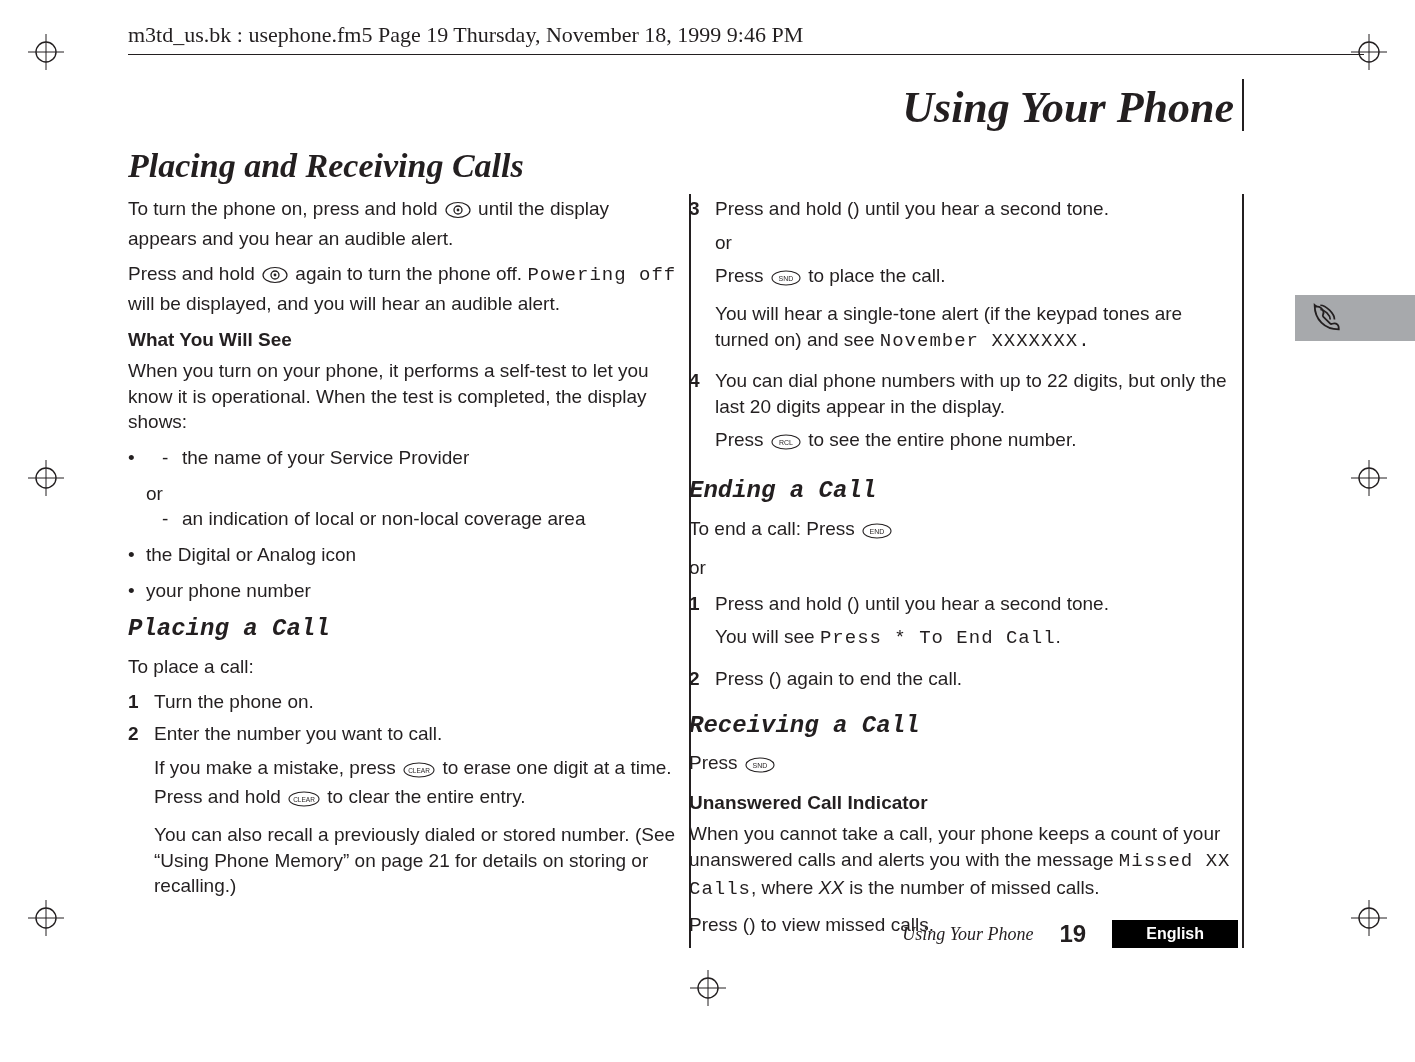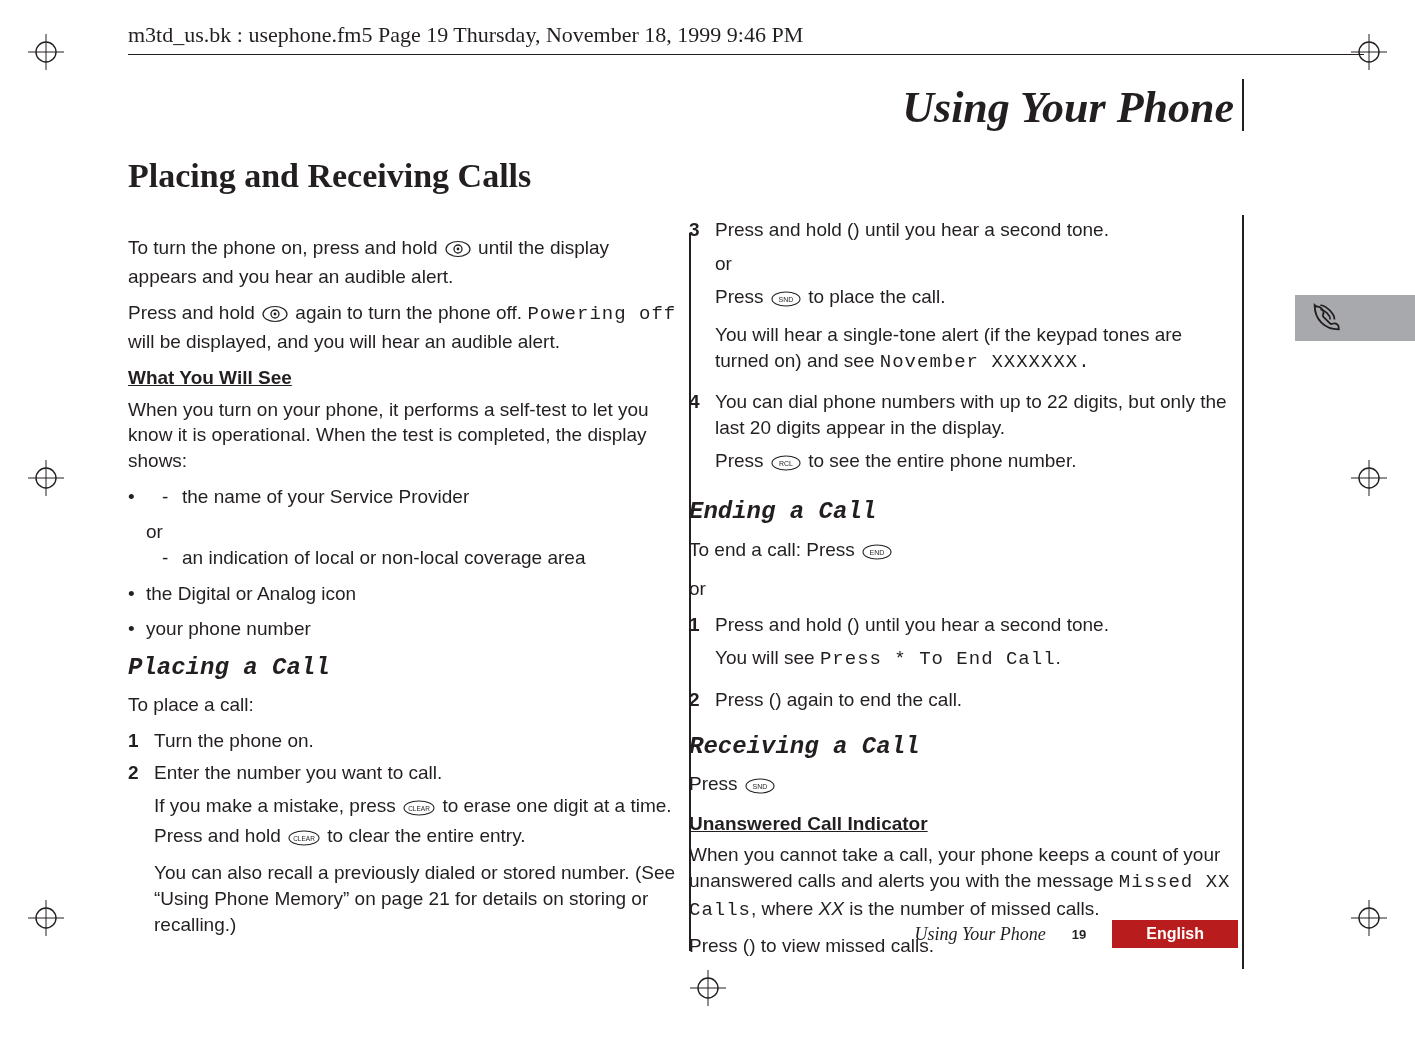--- a/index.html
+++ b/index.html
@@ -18,45 +18,45 @@
   
   .edge-tab { position:absolute; right:0; top:295px; width:120px; height:46px; background:#a7a9ac; }
   .edge-tab svg { position:absolute; left:14px; top:6px; }
 
   
   .page { position:absolute; left:128px; top:82px; width:1110px; }
   .chapter-title { font-family:"Times New Roman",serif; font-style:italic; font-weight:bold; font-size:44px; text-align:right; padding-right:4px; }
   .chapter-title-wrap { position:relative; }
   .chapter-rule { position:absolute; right:-6px; top:-3px; width:2px; height:52px; background:#231f20; }
 
-  .section-title { font-family:"Times New Roman",serif; font-weight:bold; font-size:34px; margin-top:24px; }
-  .columns { display:flex; gap:12px; margin-top:22px;align-items:center; }
+  .section-title { font-family:"Times New Roman",serif; font-style:italic; font-weight:bold; font-size:34px; margin-top:14px; }
+  .columns { display:flex; gap:12px; margin-top:11px; }
   .col { flex:1; position:relative; font-size:19px; line-height:1.35; }
   .col-rule { position:absolute; right:-14px; top:-2px; bottom:0; width:2px; background:#231f20; }
   .right-edge-rule { position:absolute; right:-6px; top:-2px; bottom:0; width:2px; background:#231f20; }
   .col p, .col li { margin-bottom:10px; }
   .col ul { list-style:none; padding-left:18px; }
   .col ul.bul > li::before { content:"•"; position:absolute; margin-left:-18px; }
   .col ul.dash { padding-left:36px; }
   .col ul.dash > li::before { content:"-"; position:absolute; margin-left:-20px; }
-  .head-b { font-weight:bold; font-size:19px; margin-top:6px; margin-bottom:6px;text-decoration:underline; }
+  .head-b { font-weight:bold; font-size:19px; margin-top:6px; margin-bottom:6px; }
   .head-bi { font-family:Liberation Mono, monospace; font-weight:bold; font-style:italic; font-size:24px; margin-top:10px; margin-bottom:8px; }
   .step { display:flex; gap:10px; margin-bottom:6px; }
   .step-num { font-weight:bold; min-width:16px; }
   .step-body { flex:1; }
   .step-body p { margin-bottom:8px; }
   .lcd { font-family:"Courier New",monospace; letter-spacing:1px; }
   .italic { font-style:italic; }
   .inline-icon { display:inline-block; vertical-align:-4px; margin:0 2px; }
 
   
   .footer { position:absolute; left:128px; width:1110px; top:920px; display:flex; justify-content:flex-end; align-items:center; gap:26px; }
   .foot-running { font-family:"Times New Roman",serif; font-style:italic; font-size:18px; }
-  .foot-pagenum { font-family:Arial,sans-serif; font-weight:bold; font-size:13px; }
-  .lang-box { background:#b91c1c; color:#fff; font-weight:bold; font-size:16px; padding:5px 34px; }
+  .foot-pagenum { font-family:Arial,sans-serif; font-weight:bold; font-size:24px; }
+  .lang-box { background:#000000; color:#fff; font-weight:bold; font-size:16px; padding:5px 34px; }
 </style>
 </head>
 <body>
 
 <div class="reg" style="left:28px; top:34px">
   <svg viewBox="0 0 36 36">
       <circle cx="18" cy="18" r="10" fill="none" stroke="#231f20" stroke-width="1.4"></circle>
       <line x1="18" y1="0" x2="18" y2="36" stroke="#231f20"></line>
       <line x1="0" y1="18" x2="36" y2="18" stroke="#231f20"></line>
     </svg>

